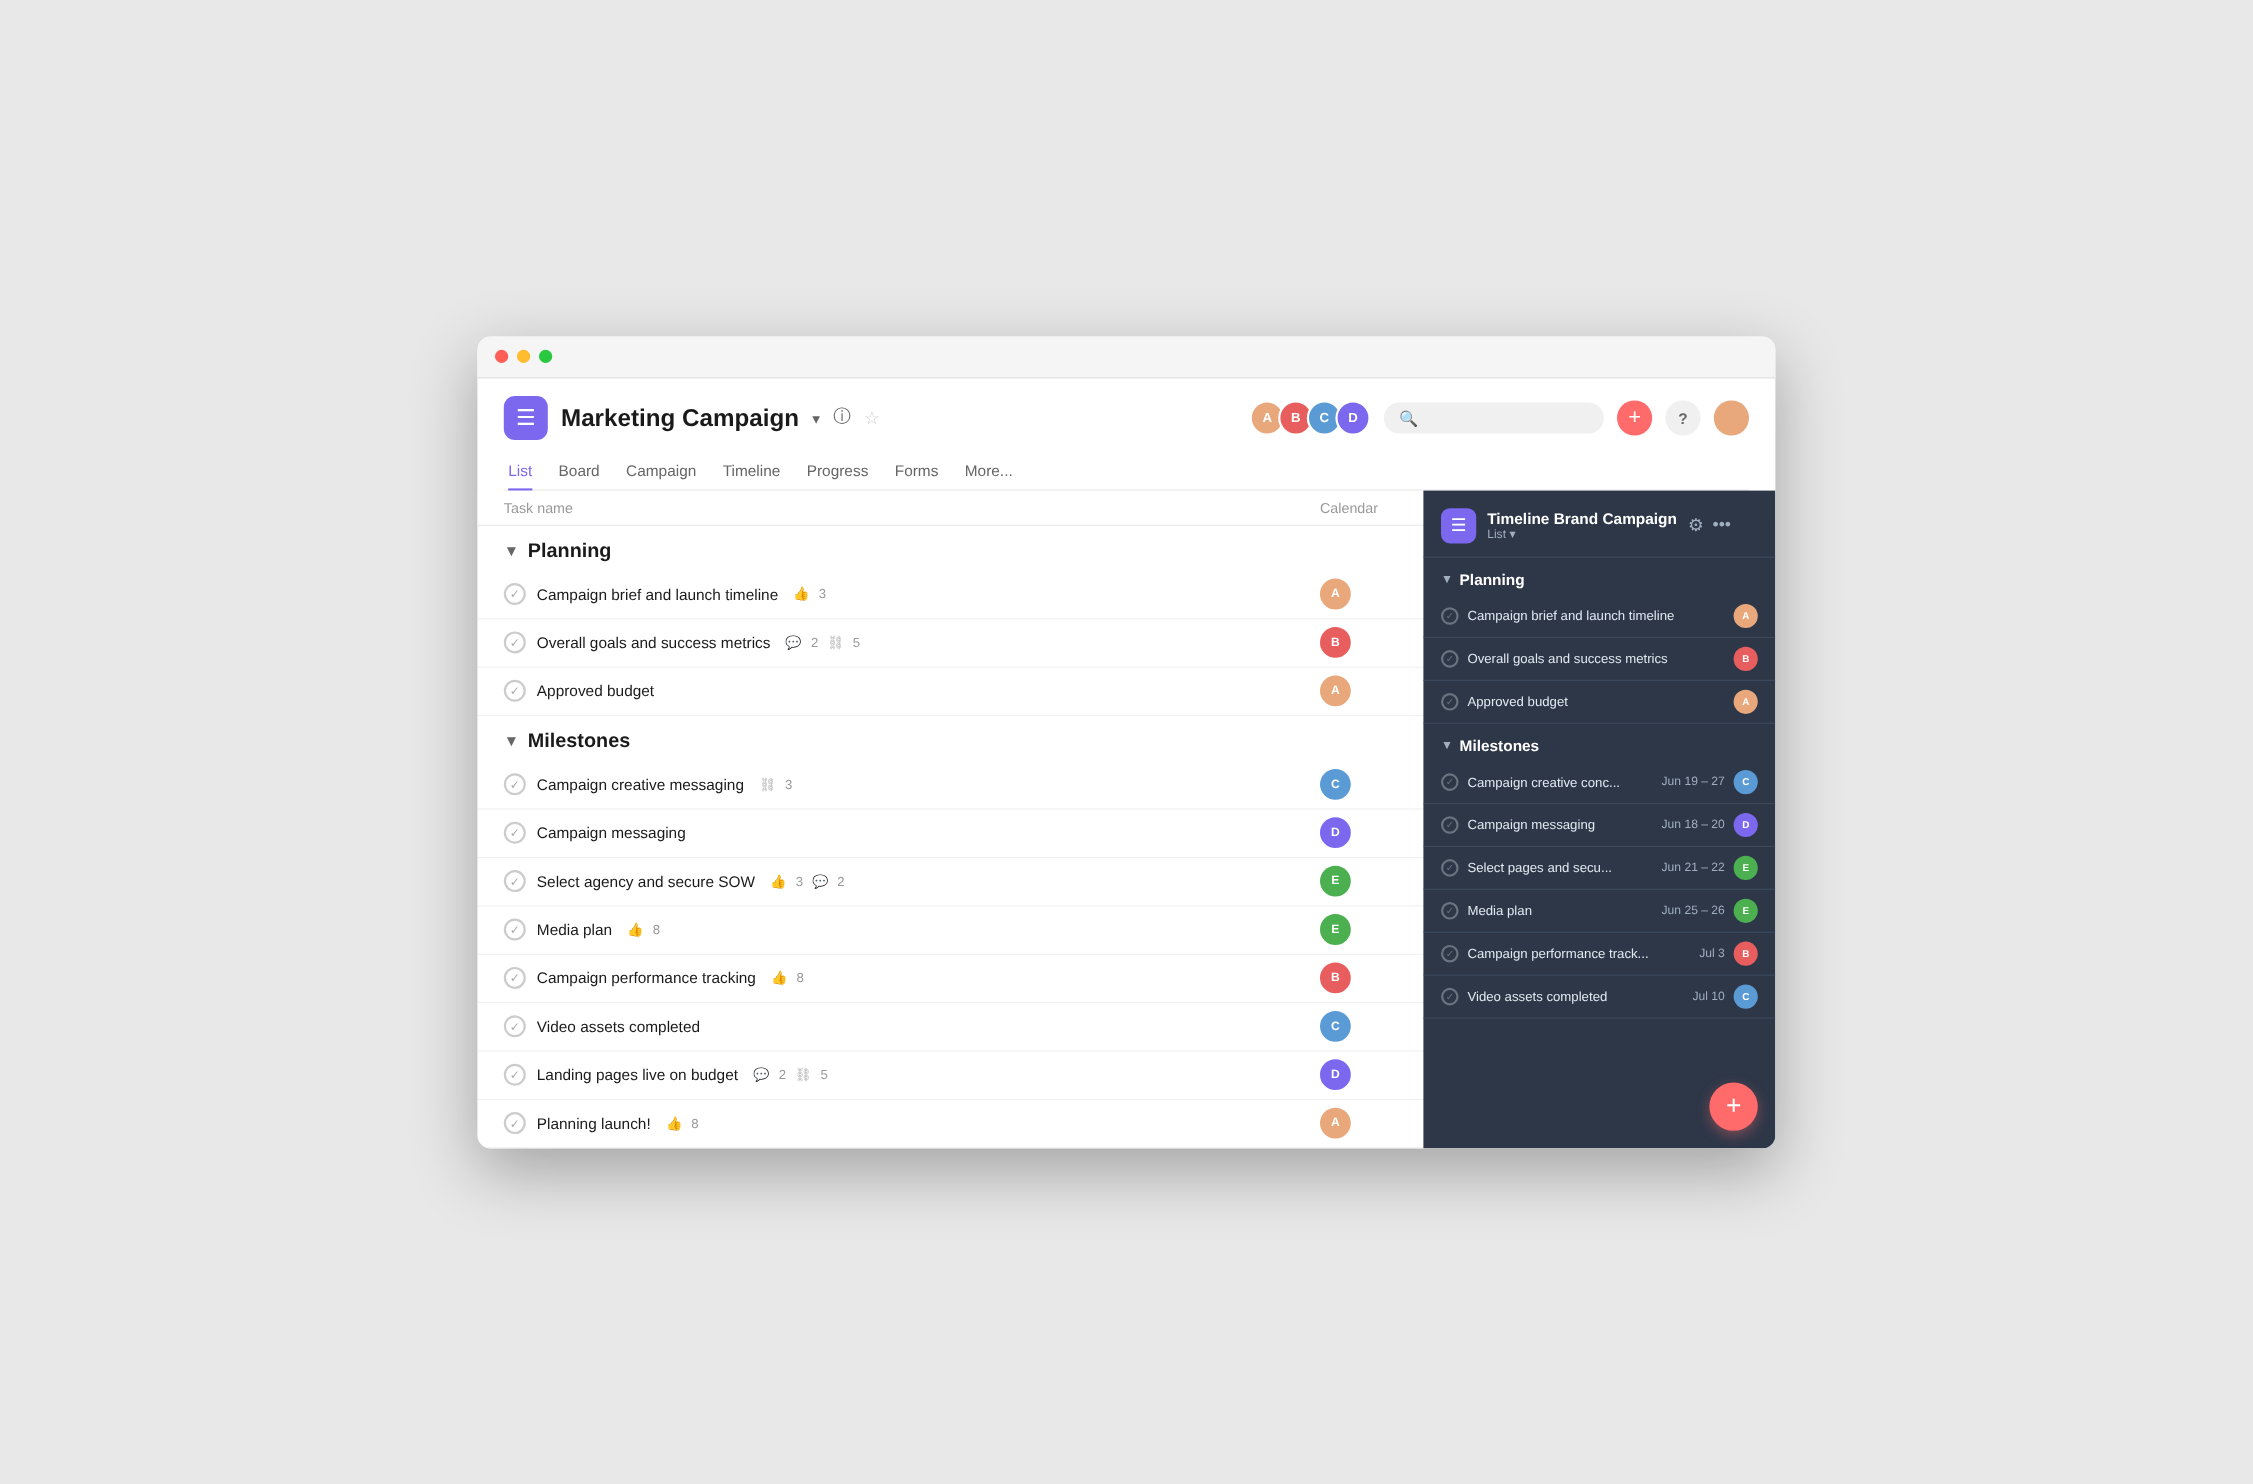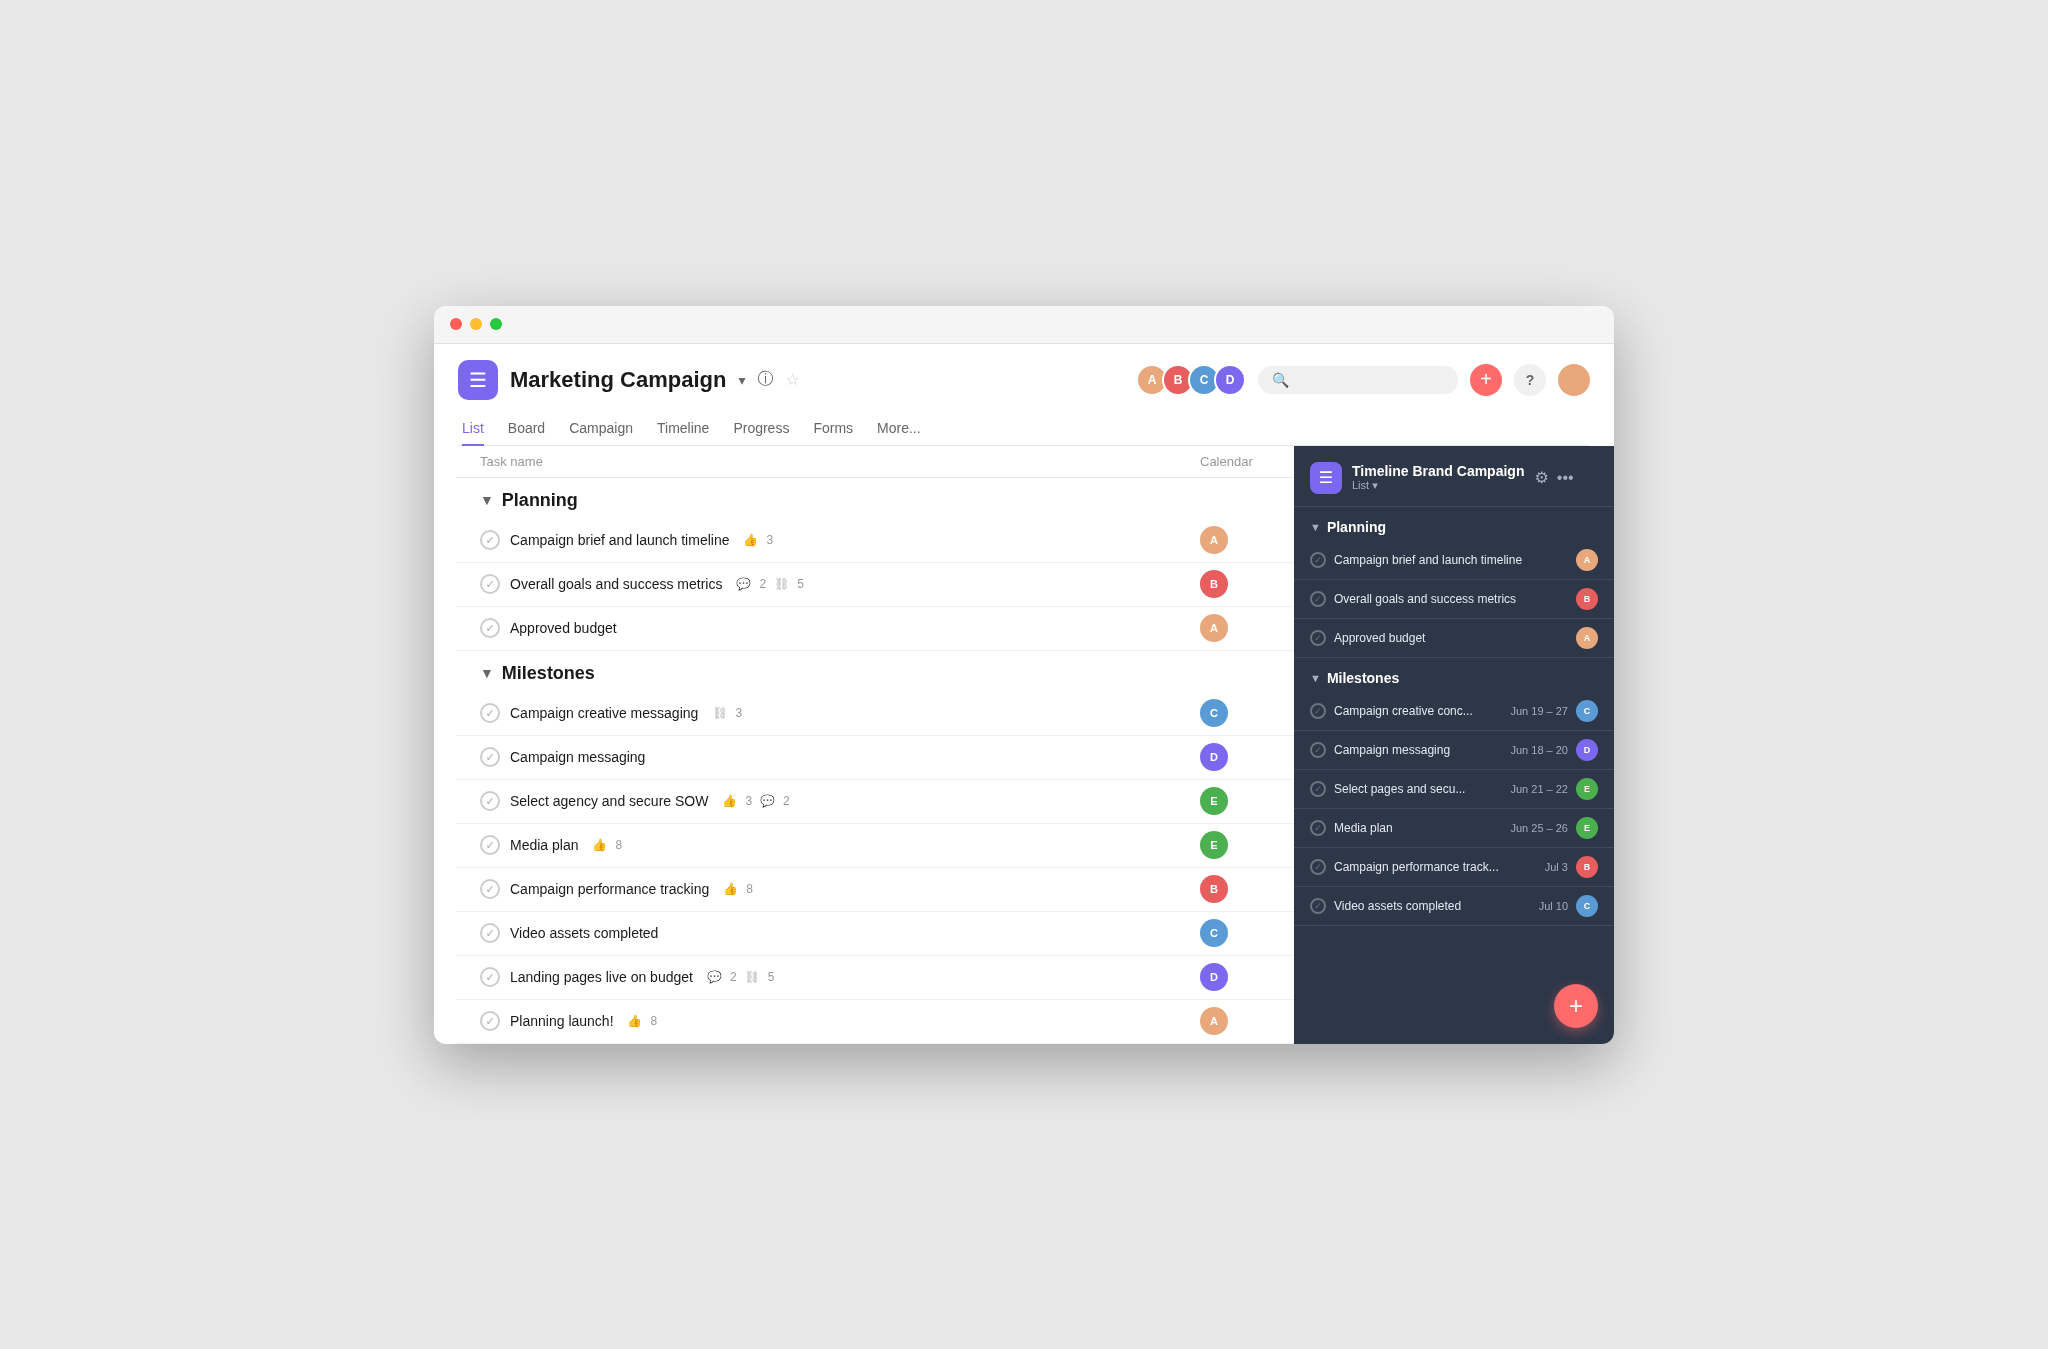--- a/index.html
+++ b/index.html
@@ -101,21 +101,21 @@
       display: flex; gap: 24px; padding: 0 4px;
       border-bottom: 1px solid #e8e8e8;
       margin: 0 0 0 0;
     }
     .nav-tab {
       padding: 8px 0; font-size: 14px; color: #666;
       cursor: pointer; border-bottom: 2px solid transparent;
       margin-bottom: -1px;
     }
     .nav-tab.active { color: #7b68ee; border-bottom-color: #7b68ee; font-weight: 500; }
-    .main-area { display: flex; position: relative; padding-left: 22px; }
+    .main-area { display: flex; position: relative; }
     .task-table { flex: 1; overflow: hidden; }
     .table-header {
       display: grid;
       grid-template-columns: 1fr 120px 140px 130px;
       padding: 8px 24px;
       background: #fff;
       border-bottom: 1px solid #e8e8e8;
       font-size: 13px; color: #999; font-weight: 500;
     }
     .section-header {

